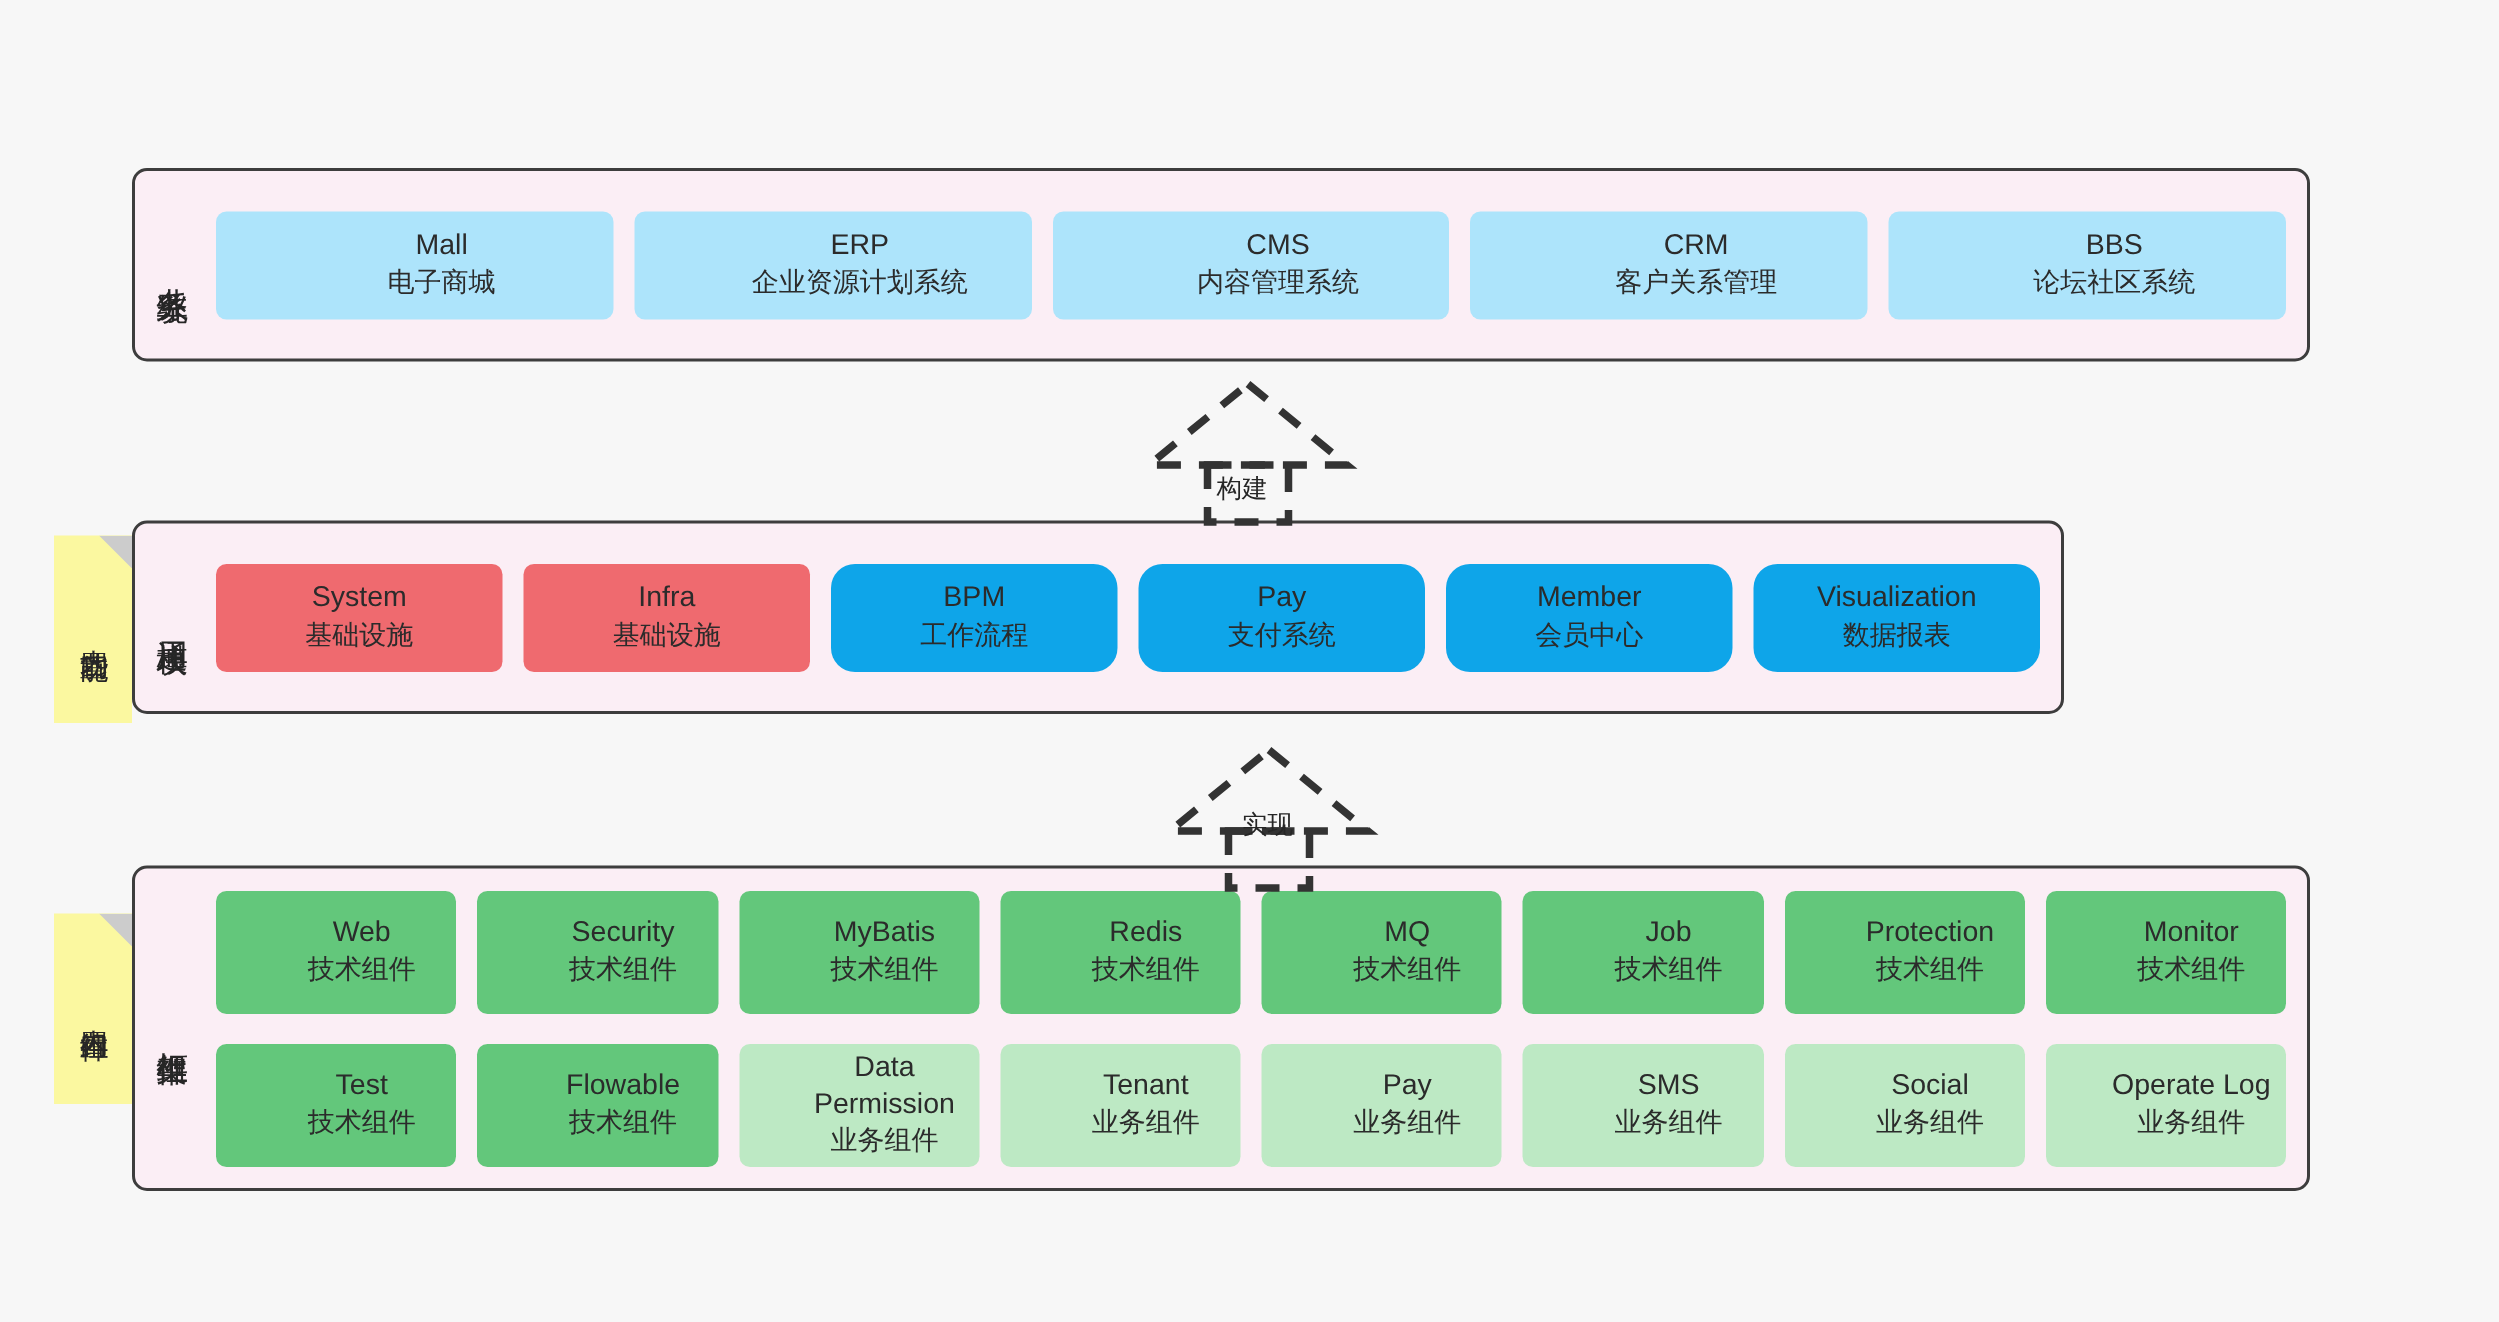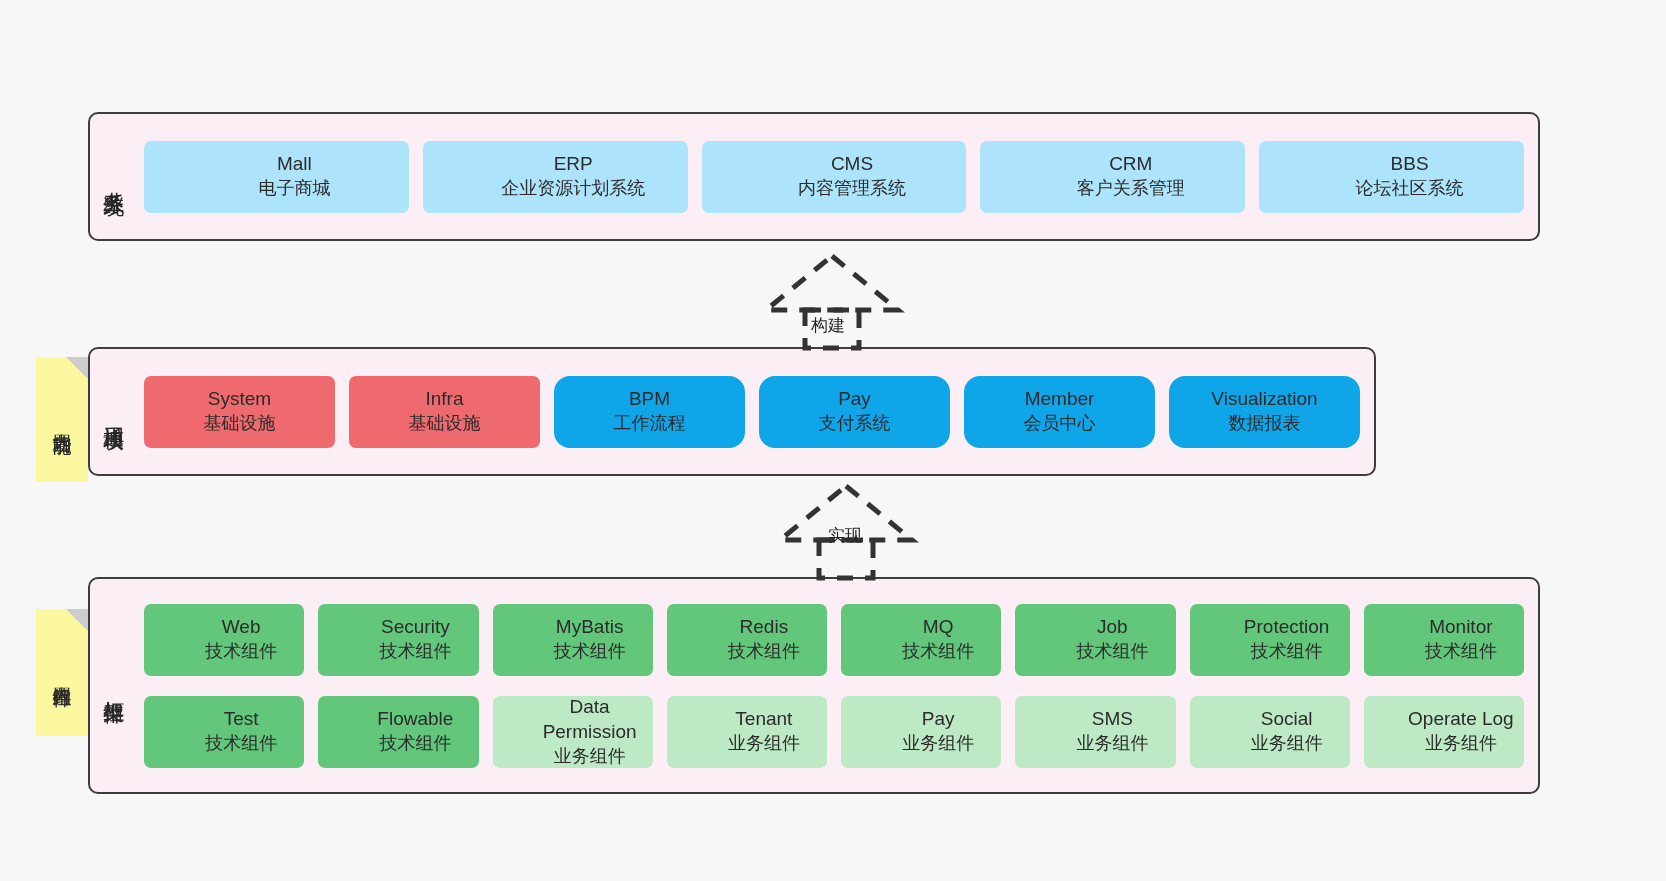--- a/index.html
+++ b/index.html
@@ -82,21 +82,21 @@
   .card.lightgreen { background: #bde9c4; }
 
   
   #layer-business  { left: 88px;  top: 112px; width: 1452px; height: 129px; }
   #layer-business .card { height: 72px; padding-left: 42px; }
 
   #layer-common    { left: 88px;  top: 347px; width: 1288px; height: 129px; }
   #layer-common .card { height: 72px; }
 
   #layer-framework { left: 88px;  top: 577px; width: 1452px; height: 217px; }
-  #layer-framework .card { height: 72px; padding-left: 40px; }
+  #layer-framework .card { height: 82px; padding-left: 40px; }
 
   
   .note {
     position: absolute;
     background: #fbf8a0;
     box-sizing: border-box;
     display: flex;
     align-items: center;
     justify-content: center;
     font-size: 19px;
@@ -115,21 +115,21 @@
     height: 22px;
     background: #cccccc;
     clip-path: polygon(0 0, 100% 100%, 100% 0);
   }
   #note-common    { left: 36px; top: 357px; width: 52px; height: 125px; }
   #note-framework { left: 36px; top: 609px; width: 52px; height: 127px; }
 
   
   .arrow { position: absolute; z-index: 2; }
   #arrow-build   { left: 752px; top: 252px; width: 160px; height: 96px; }
-  #arrow-impl    { left: 766px; top: 482px; width: 160px; height: 96px; }
+  #arrow-impl    { left: 766px; top: 496px; width: 160px; height: 96px; }
   .arrow svg { display: block; overflow: visible; }
   .arrow-label {
     position: absolute;
     font-size: 17px;
     color: #262626;
     white-space: nowrap;
     background: transparent;
   }
   #arrow-build .arrow-label  { left: 59px; top: 42px; margin-top: 20px; }
   #arrow-impl  .arrow-label  { left: 62px; top: 42px; }

